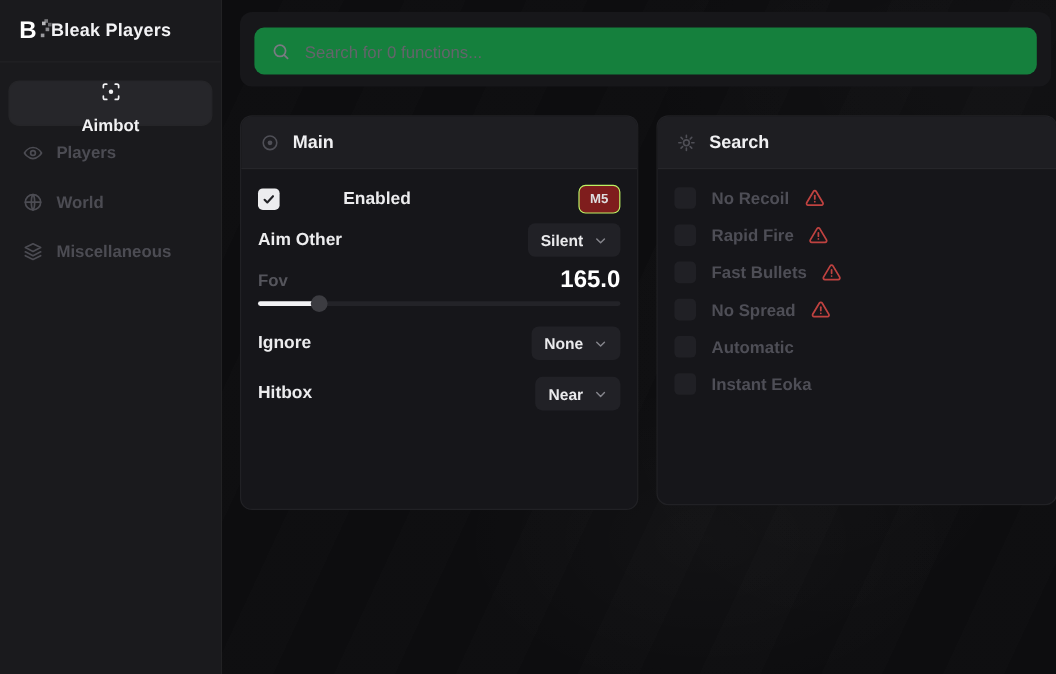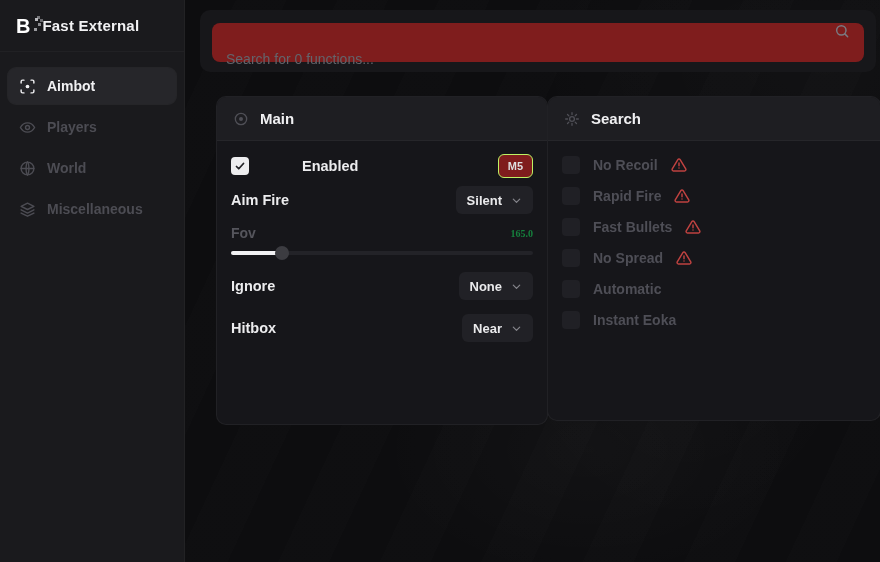--- a/index.html
+++ b/index.html
@@ -35,58 +35,59 @@
   .nav { padding:16px 8px 0 8px; }
   .nav-item {
     height:36px; margin-bottom:5px; border-radius:8px;
     display:flex; align-items:center; gap:11px; padding:0 11px;
     font-size:14px; font-weight:600; color:#4c4c53; cursor:pointer;
   }
   .nav-item svg { width:17px; height:17px; flex:none; }
   .nav-item.active {
     background:#26262a; color:#f1f1f3;
     box-shadow:0 0 0 1px rgba(255,255,255,0.05);
+    flex-direction:column;
   }
 
   
   .content { position:absolute; left:185px; top:0; right:0; bottom:0; background:#0d0d0f; }
   .smoke {
     position:absolute; inset:0; pointer-events:none; z-index:0;
     background:
       radial-gradient(ellipse 300px 190px at 58% 80%, rgba(255,255,255,0.025), transparent 70%),
       radial-gradient(ellipse 260px 320px at 72% 55%, rgba(255,255,255,0.018), transparent 70%),
       radial-gradient(ellipse 420px 240px at 92% 12%, rgba(255,255,255,0.02), transparent 72%),
       repeating-linear-gradient(115deg, transparent 0 46px, rgba(255,255,255,0.008) 46px 92px);
   }
 
   
   .search-wrap {
     position:absolute; left:15px; top:10px; width:676px; height:62px;
     background:#17171a; border-radius:10px; z-index:1;
   }
   .search-box {
     position:absolute; left:12px; right:12px; top:13px; height:39px;
-    background:#7f1d1d; border-radius:8px;
-    display:flex; align-items:flex-end; gap:12px; padding:0 14px;flex-direction:column;
+    background:#15803d; border-radius:8px;
+    display:flex; align-items:center; gap:12px; padding:0 14px;
   }
   .search-box svg { width:16px; height:16px; flex:none; }
   .search-input {
     background:transparent; border:none; outline:none; width:100%;
     font-family:"Liberation Sans", sans-serif;
     font-size:14px; color:#d8d8dc;
   }
   .search-input::placeholder { color:#64646b; }
 
   
   .panel {
     position:absolute; top:96px; background:#16161a;
     border:1px solid rgba(255,255,255,0.05); border-radius:10px;
     z-index:1; overflow:hidden;
   }
-  .panel-main { left:31px; width:332px; height:329px; }
+  .panel-main { left:15px; width:332px; height:329px; }
   .panel-other { left:362px; width:334px; height:325px; }
   .panel-header {
     height:44px; background:#1e1e22;
     border-bottom:1px solid rgba(255,255,255,0.04);
     display:flex; align-items:center; gap:11px; padding:0 16px;
   }
   .panel-header svg { width:16px; height:16px; color:#4f4f56; }
   .panel-title { font-size:15px; font-weight:700; color:#f0f0f2; }
   .panel-body { padding:8px 14px; }
 
@@ -119,21 +120,21 @@
   .dropdown {
     height:28px; background:#212126; border-radius:6px;
     display:flex; align-items:center; gap:9px; padding:0 11px;
     font-size:13px; font-weight:600; color:#eaeaec; cursor:pointer;
   }
   .dropdown svg { width:11px; height:11px; color:#85858c; }
 
   
   .fov-labels { display:flex; align-items:center; justify-content:space-between; height:24px; margin-top:4px; }
   .fov-name { font-size:14px; font-weight:600; color:#55555c; }
-  .fov-value { font-size:10px; font-weight:700; color:#15803d;font-family:Liberation Serif, serif; }
+  .fov-value { font-size:20px; font-weight:700; color:#ffffff; }
   .slider { position:relative; height:16px; margin-bottom:8px; cursor:pointer; }
   .slider-track {
     position:absolute; left:0; right:0; top:6px; height:4px;
     background:#232328; border-radius:2px;
   }
   .slider-fill {
     position:absolute; left:0; top:6px; height:4px;
     background:#f2f2f4; border-radius:2px;
   }
   .slider-thumb {
@@ -146,21 +147,21 @@
   .other-row { height:31px; display:flex; align-items:center; }
   .other-label { font-size:14px; font-weight:600; color:#4e4e56; margin-right:13px; }
   .warn { width:16px; height:16px; flex:none; }
 </style>
 </head>
 <body>
 
 <div class="sidebar">
   <div class="sidebar-header">
     <span class="logo-b">B</span>
-    <span class="app-title">Fast External</span>
+    <span class="app-title">Bleak Players</span>
   </div>
   <div class="nav">
 
       <div class="nav-item active">
         <span class="nav-icon" style="display:flex;align-items:center;">
   <svg viewBox="0 0 24 24" fill="none" stroke="currentColor" stroke-width="2" stroke-linecap="round" stroke-linejoin="round">
             <path d="M3 7V5a2 2 0 0 1 2-2h2"></path>
             <path d="M17 3h2a2 2 0 0 1 2 2v2"></path>
             <path d="M21 17v2a2 2 0 0 1-2 2h-2"></path>
             <path d="M7 21H5a2 2 0 0 1-2-2v-2"></path>
@@ -233,21 +234,21 @@
             <svg class="check" viewBox="0 0 24 24" fill="none" stroke="#222226" stroke-width="3.5" stroke-linecap="round" stroke-linejoin="round">
                 <path d="m5 13 4.5 4.5L19 7"></path>
               </svg>
           </span>
           <span class="ctl-label">Enabled</span>
         </div>
         <span class="keybind">M5</span>
       </div>
 
       <div class="row">
-        <span class="ctl-label">Aim Fire</span>
+        <span class="ctl-label">Aim Other</span>
         <span class="dropdown">
           <span>Silent</span>
           <svg viewBox="0 0 24 24" fill="none" stroke="currentColor" stroke-width="2.6" stroke-linecap="round" stroke-linejoin="round">
               <path d="m5 9 7 7 7-7"></path>
             </svg>
         </span>
       </div>
 
 
       <div class="fov-labels">

